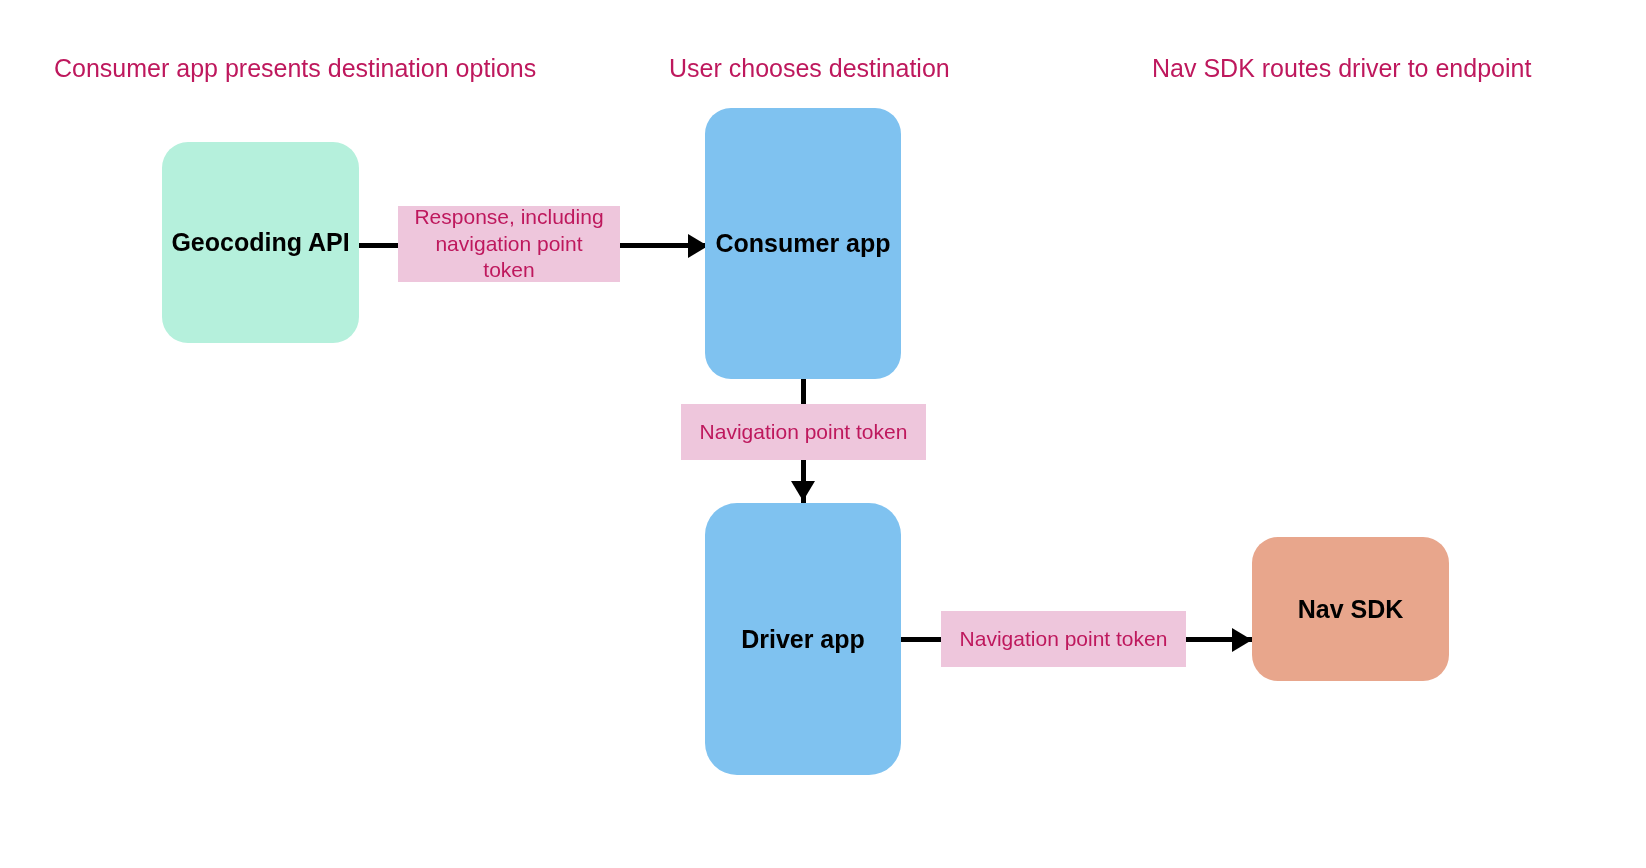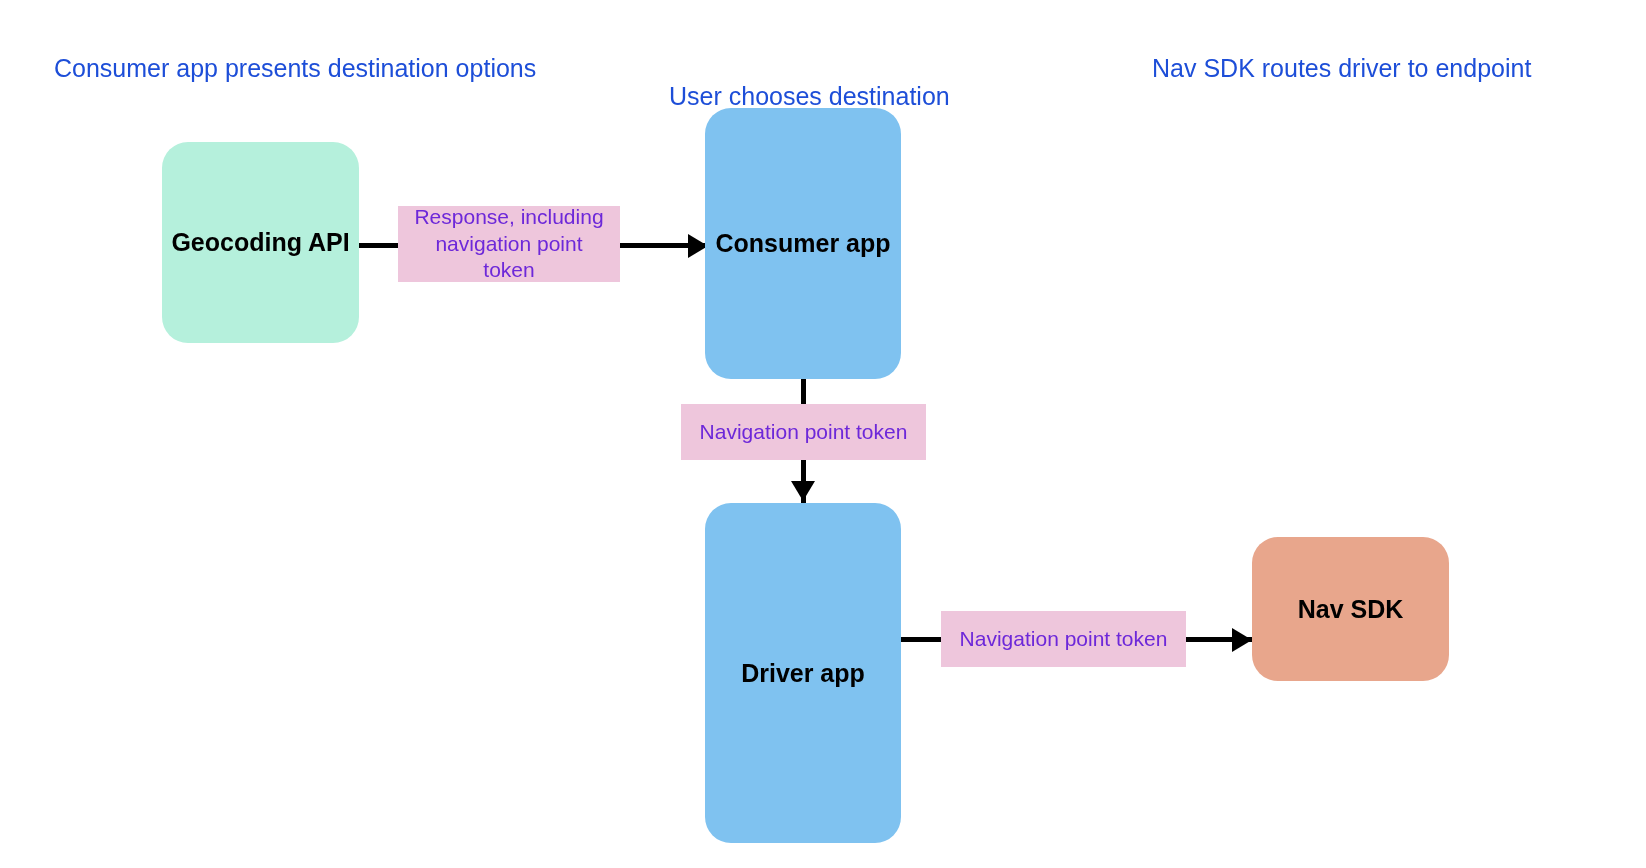--- a/index.html
+++ b/index.html
@@ -18,21 +18,21 @@
     height: 868px;
     background: #ffffff;
     overflow: hidden;
   }
 
   
   .col-header {
     position: absolute;
     font-size: 25px;
     font-weight: 400;
-    color: #1d4ed8;
+    color: #be185d;
     line-height: 1;
     white-space: nowrap;
   }
 
   
   .node {
     position: absolute;
     box-sizing: border-box;
     display: flex;
     align-items: center;
@@ -79,34 +79,34 @@
   
   .edge-label {
     position: absolute;
     box-sizing: border-box;
     display: flex;
     align-items: center;
     justify-content: center;
     text-align: center;
     font-size: 21px;
     font-weight: 400;
-    color: #6d28d9;
+    color: #be185d;
     line-height: 1.28;
     z-index: 2;
     padding: 4px 10px;
   }
 </style>
 </head>
 <body>
 
 <div id="canvas">
 
   <div class="col-header" style="left:54px; top:56px;">Consumer app presents destination options</div>
 
-  <div class="col-header" style="left:669px; top:56px;margin-top:28px;">User chooses destination</div>
+  <div class="col-header" style="left:669px; top:56px;">User chooses destination</div>
 
   <div class="col-header" style="left:1152px; top:56px;">Nav SDK routes driver to endpoint</div>
 
   <div class="edge edge-h" style="left:358px; top:243px; width:350px;"></div>
   <div class="arrowhead arrowhead-right" style="left:688px; top:234px;"></div>
 
   <div class="edge edge-v" style="left:801px; top:378px; height:125px;"></div>
   <div class="arrowhead arrowhead-down" style="left:791px; top:481px;"></div>
 
   <div class="edge edge-h" style="left:900px; top:637px; width:352px;"></div>
@@ -119,21 +119,21 @@
   <div class="edge-label" style="left:941px; top:611px; width:245px; height:56px; background:#eec6dc;">Navigation point token</div>
 
   <div class="node node-geocoding" style="left:162px; top:142px; width:197px; height:201px; background:#b5f0dc;">
     <span>Geocoding API</span>
   </div>
 
   <div class="node node-consumer" style="left:705px; top:108px; width:196px; height:271px; background:#7fc2f0;text-align:right;">
     <span>Consumer app</span>
   </div>
 
-  <div class="node node-driver" style="left:705px; top:503px; width:196px; height:340px; background:#7fc2f0;">
+  <div class="node node-driver" style="left:705px; top:503px; width:196px; height:272px; background:#7fc2f0;border-radius:32px;">
     <span>Driver app</span>
   </div>
 
   <div class="node node-navsdk" style="left:1252px; top:537px; width:197px; height:144px; background:#e8a68c;">
     <span>Nav SDK</span>
   </div>
 
 </div>
 
 </body></html>

